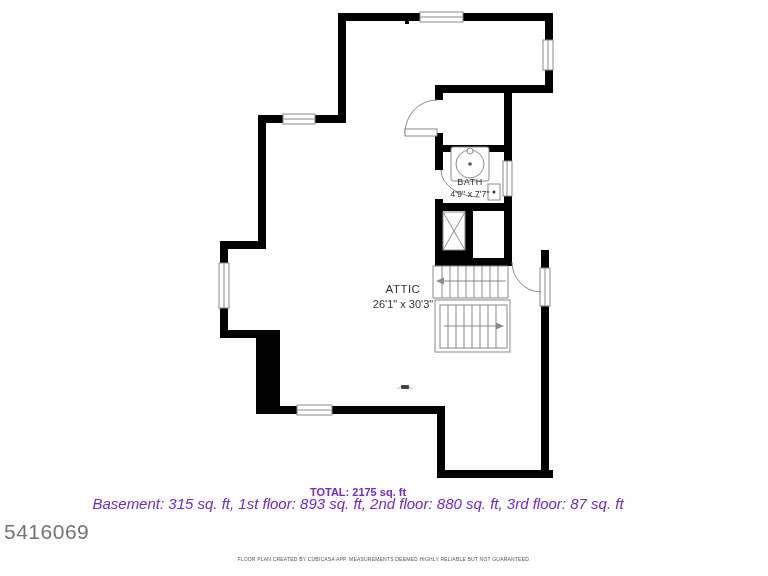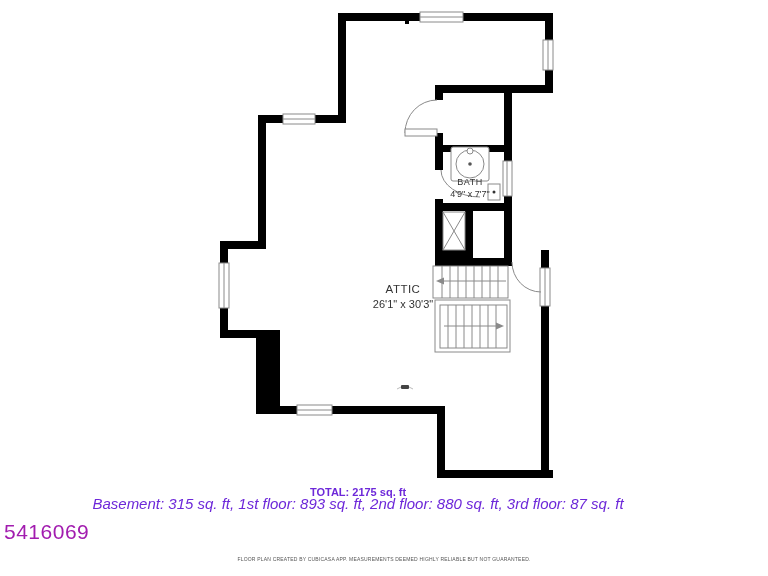--- a/index.html
+++ b/index.html
@@ -11,21 +11,21 @@
   .summary-block{
     position:absolute;left:0;top:486px;width:628px;text-align:center;color:#6d28d9;margin-left:44px;
   }
   .summary-total{font-size:11px;font-weight:bold;line-height:12px;}
   .summary-line{font-size:15px;line-height:11px;font-style:italic;}
   .disclaimer{
     position:absolute;left:0;top:556px;width:768px;text-align:center;
     font-size:5px;letter-spacing:.2px;color:#555;
   }
   .listing-id{
-    position:absolute;left:4px;top:520px;font-size:21px;color:#a21caf;letter-spacing:.5px;
+    position:absolute;left:4px;top:520px;font-size:21px;color:#737373;letter-spacing:.5px;
   }
   .svg-label{fill:#333;}
 </style>
 </head>
 <body>
 
 <svg class="plan-svg" width="768" height="576" viewBox="0 0 768 576" xmlns="http://www.w3.org/2000/svg">
 
   <g fill="#000000" stroke="none">
     <rect x="338" y="13" width="215" height="8"></rect>

